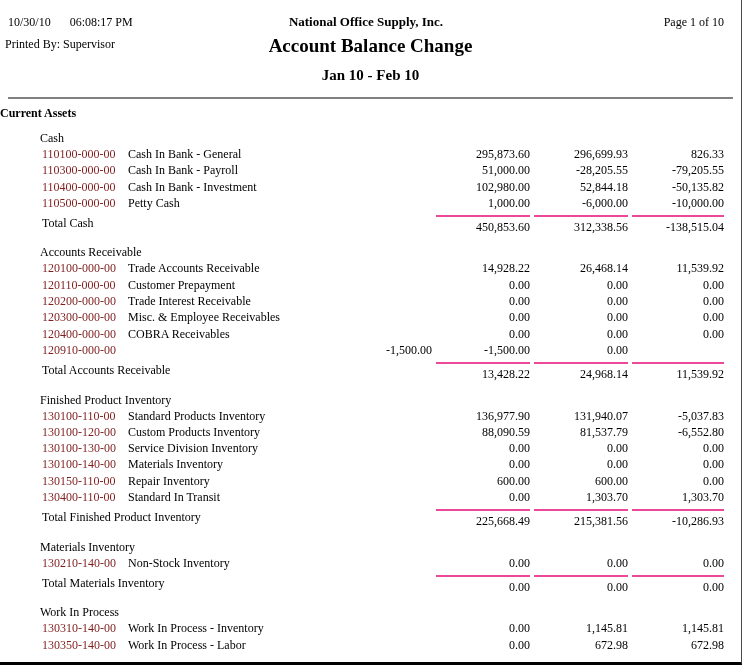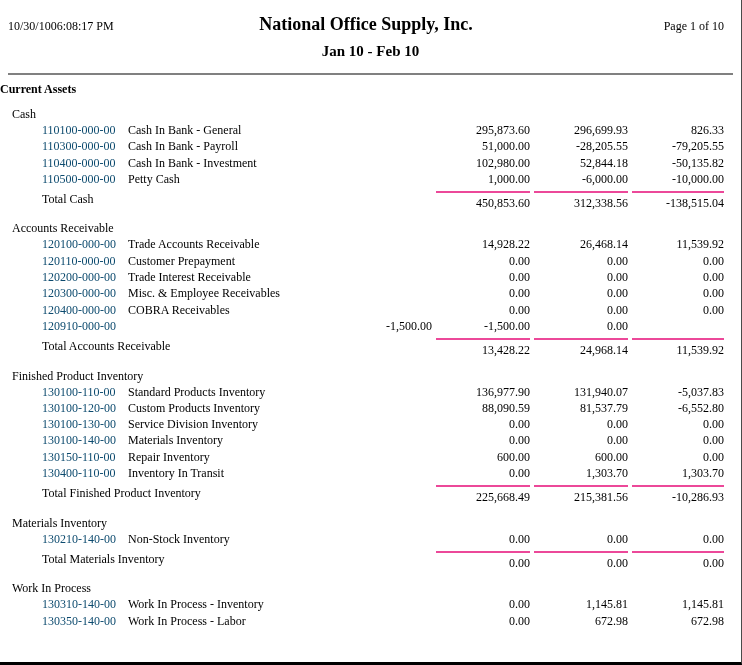--- a/index.html
+++ b/index.html
@@ -17,22 +17,22 @@
     position: relative;
   }
   .page { padding-top: 14px; }
 
   
   .hdr-line1 {
     display: flex;
     align-items: baseline;
     padding: 0 17px 0 8px;
   }
-  .hdr-left { display: flex; width: 230px; }
-  .hdr-company { flex: 1; text-align: center; font-weight: bold; font-size: 18px; }
+  .hdr-left { display: flex; gap: 19px; width: 230px; }
+  .hdr-company { flex: 1; text-align: center; font-weight: bold; font-size: 13px; }
   .hdr-page { width: 230px; text-align: right; }
 
   .hdr-line2 { position: relative; margin-top: 5px; height: 24px; }
   .printed-by { position: absolute; left: 5px; top: 2px; }
   .report-title {
     text-align: center;
     font-weight: bold;
     font-size: 19px;
   }
   .report-period {
@@ -62,23 +62,23 @@
   }
 
   .group-label {
     margin-top: 6px;
     padding-left: 0;
     font-weight: bold;
     line-height: 16px;
   }
 
   .section { margin-top: 9px; }
-  .section-name { padding-left: 12px; line-height: 16px; }
+  .section-name { padding-left: 40px; line-height: 16px; }
   .row { line-height: 16.3px; }
-  .row .account { color: #0c4a6e; cursor: pointer; }
+  .row .account { color: #7f1d1d; cursor: pointer; }
   .row.total { margin-top: 4px; }
   .row.total .total-label { grid-column: 1 / 4; padding-left: 42px; }
   .row.total .num {
     border-top: 2px solid #ec4899;
     margin-left: 4px;
     padding-top: 2px;
   }
 </style>
 </head>
 <body>
@@ -87,20 +87,24 @@
 
   <div class="hdr-line1">
     <div class="hdr-left">
       <span>10/30/10</span>
       <span>06:08:17 PM</span>
     </div>
     <div class="hdr-company">National Office Supply, Inc.</div>
     <div class="hdr-page">Page 1 of 10</div>
   </div>
 
+  <div class="hdr-line2">
+    <div class="printed-by">Printed By: Supervisor</div>
+    <div class="report-title">Account Balance Change</div>
+  </div>
 
   <div class="report-period">Jan 10 - Feb 10</div>
 
   <div class="hdr-rule"></div>
 
 
   <div class="group-label">Current Assets</div>
 
   <div id="report-body">
       <div class="section">
@@ -238,21 +242,21 @@
           <div></div>
           <div class="account">130150-110-00</div>
           <div class="desc">Repair Inventory</div>
           <div class="num">600.00</div>
           <div class="num">600.00</div>
           <div class="num">0.00</div>
         </div>
         <div class="grid row">
           <div></div>
           <div class="account">130400-110-00</div>
-          <div class="desc">Inventory In Transit</div>
+          <div class="desc">Standard In Transit</div>
           <div class="num">0.00</div>
           <div class="num">1,303.70</div>
           <div class="num">1,303.70</div>
         </div>
         <div class="grid row total">
           <div class="total-label">Total Finished Product Inventory</div>
           <div class="num">225,668.49</div>
           <div class="num">215,381.56</div>
           <div class="num">-10,286.93</div>
         </div>

